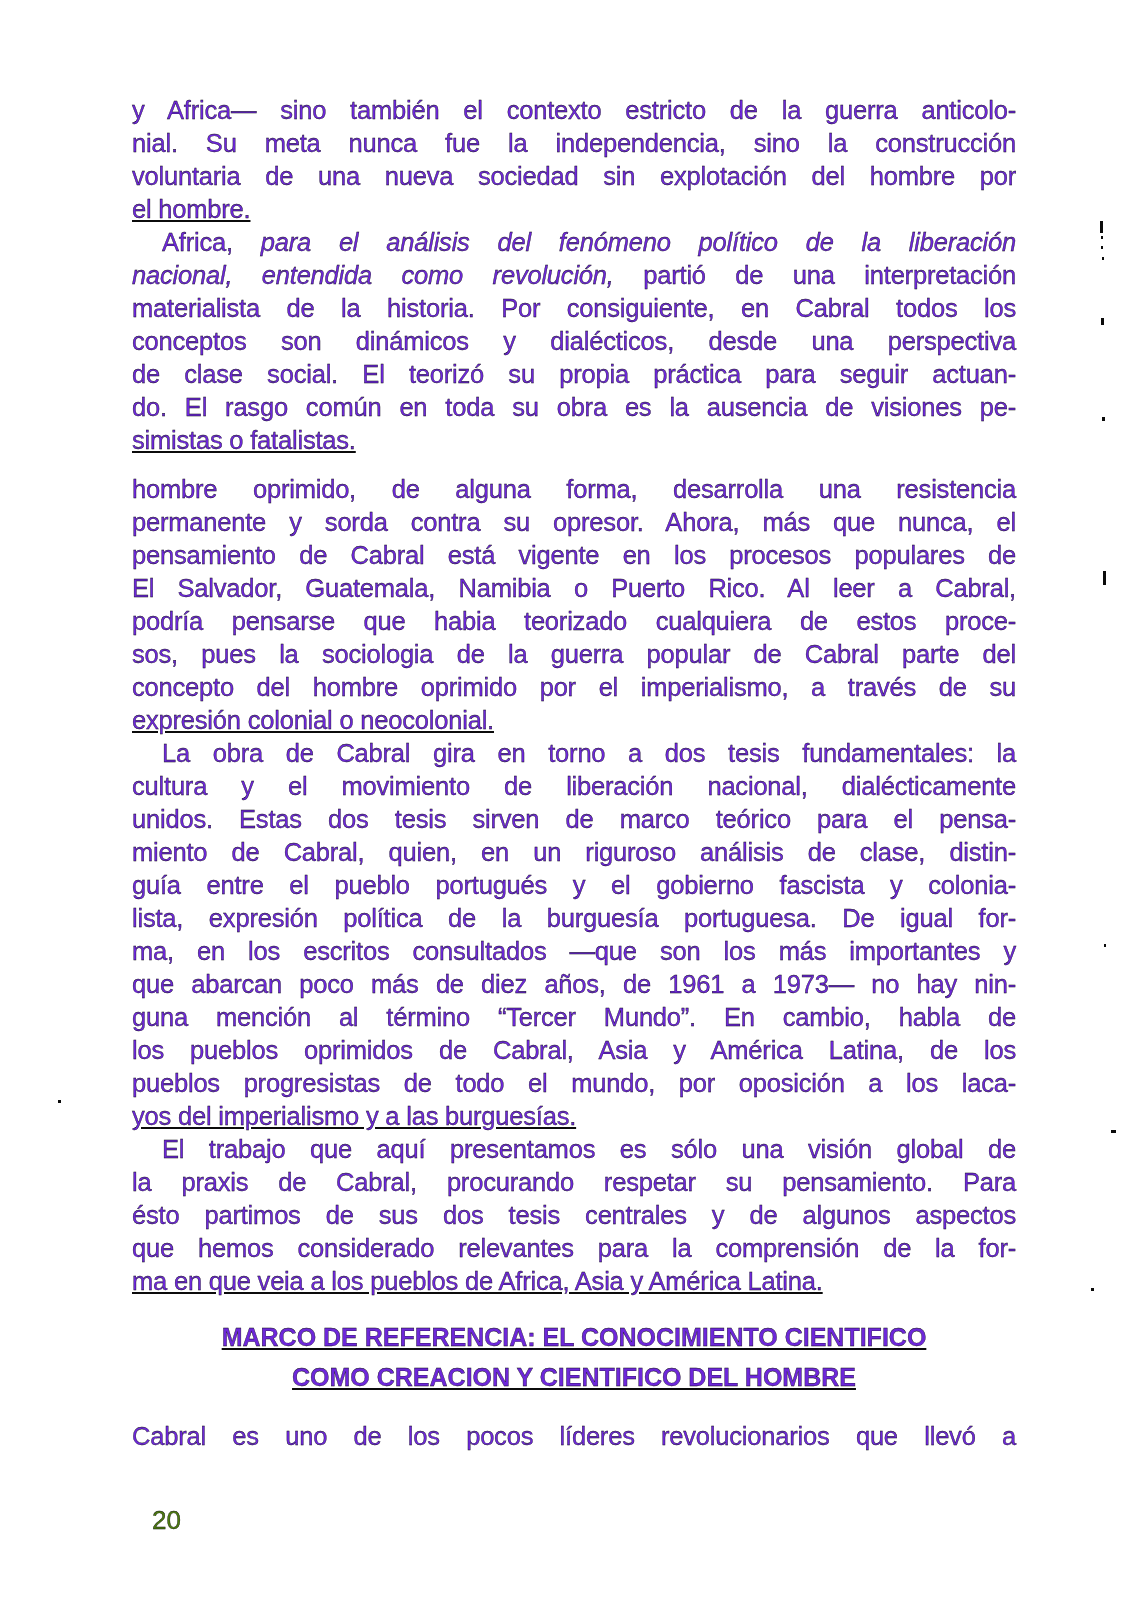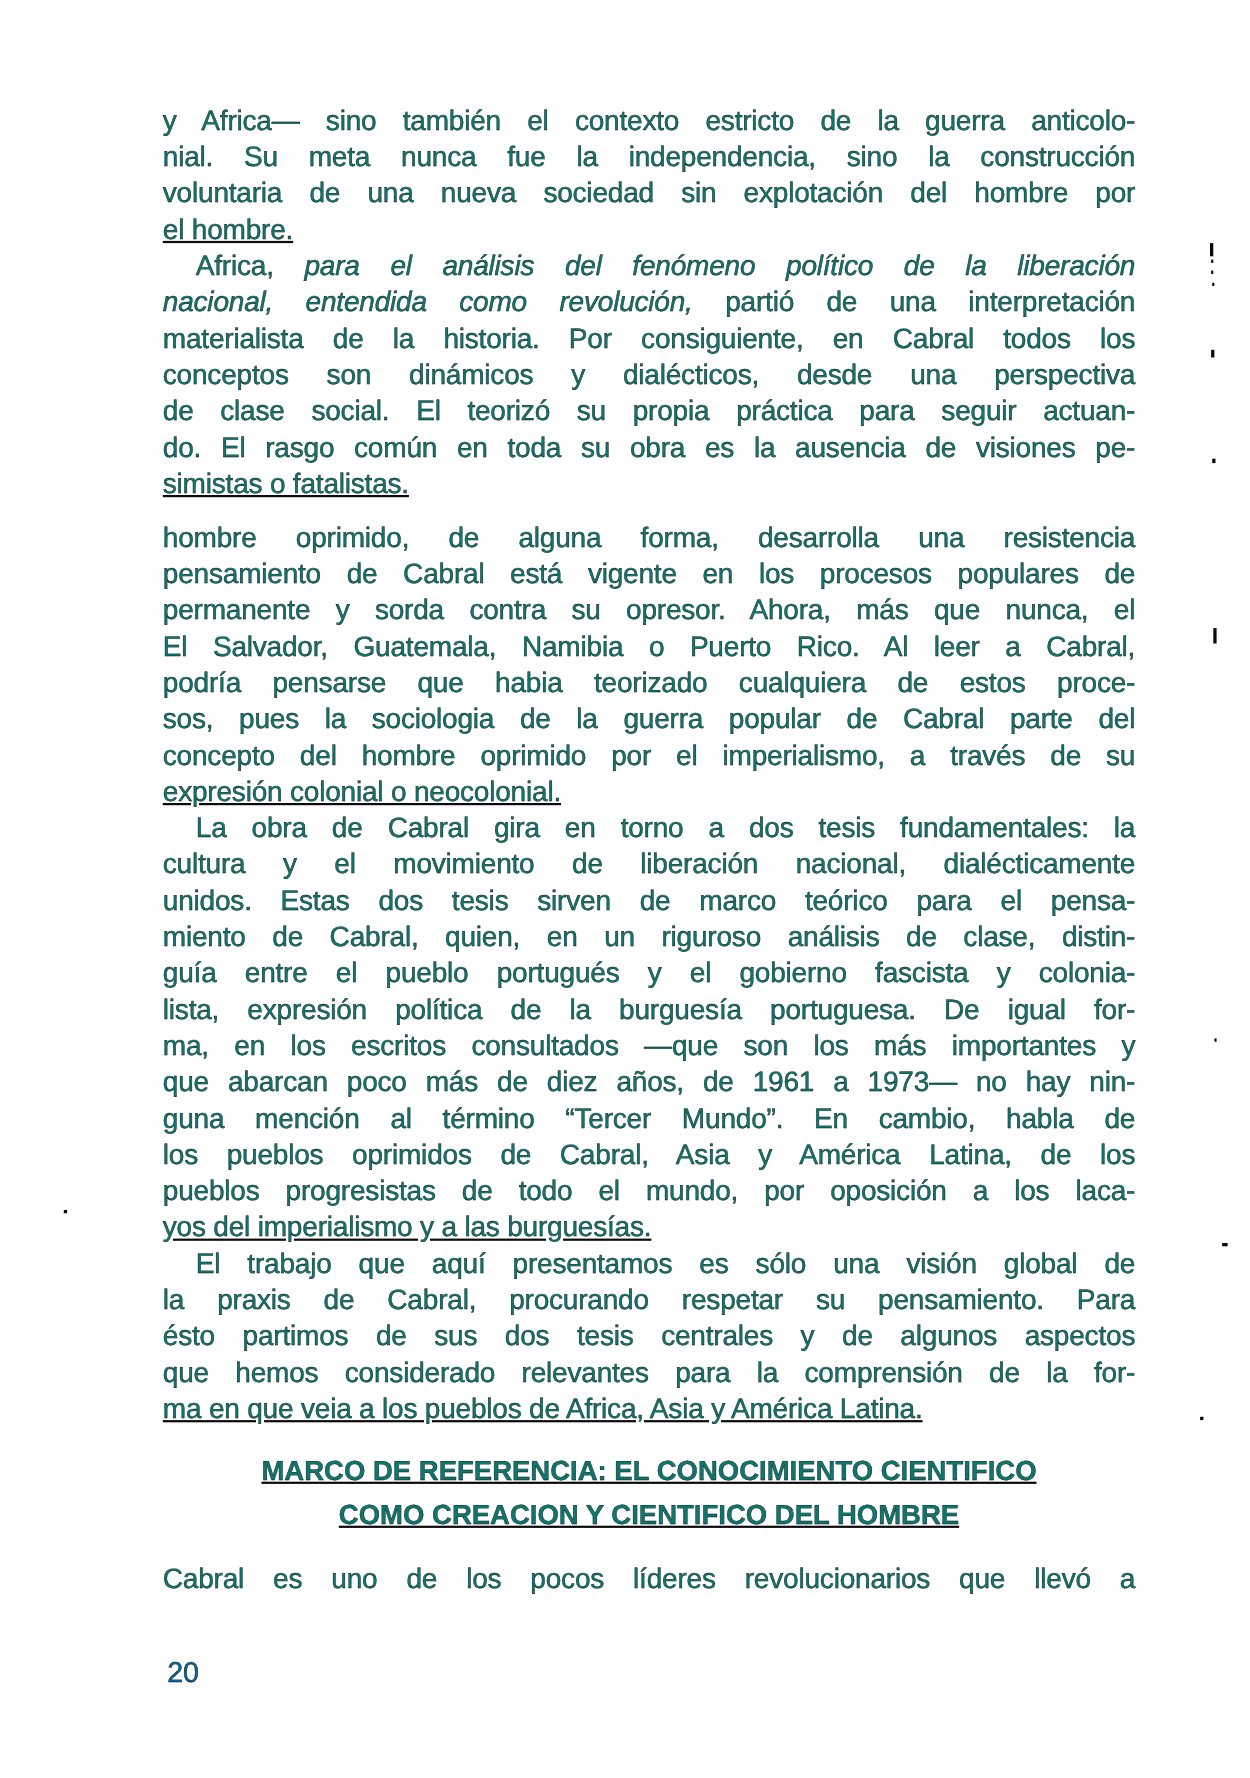--- a/index.html
+++ b/index.html
@@ -8,22 +8,22 @@
     background: #ffffff;
     font-family: "Liberation Sans", sans-serif;
     position: relative; overflow: hidden;
   }
   .page {
     position: absolute; left: 0; top: 0;
     width: 1136px; height: 1616px;
     background: #ffffff;
   }
   .body-text {
-    position: absolute; left: 148px; top: 94px; width: 884px;
-    font-size: 25.5px; line-height: 33px; color: #0f766e;
+    position: absolute; left: 132px; top: 94px; width: 884px;
+    font-size: 25.5px; line-height: 33px; color: #6d28d9;
     letter-spacing: -0.2px;
     -webkit-text-stroke: 0.35px #0b0b0b;
   }
   .para { margin: 0; }
   .para.space-before { margin-top: 16px; }
   .line {
     height: 33px;
     text-align: justify;
     text-align-last: justify;
     text-justify: inter-word;
@@ -33,21 +33,21 @@
   .it { font-style: italic; }
   .heading {
     margin-top: 19px; margin-bottom: 23px;
     text-align: center; font-weight: bold;
     font-size: 25px; line-height: 40px;
     letter-spacing: 0;
   }
   .heading .hline { text-align: center; text-decoration: underline; }
   .page-number {
     position: absolute; left: 152px; top: 1505px;
-    font-size: 26px; color: #0369a1;
+    font-size: 26px; color: #4d7c0f;
     -webkit-text-stroke: 0.4px #0b0b0b;
   }
   .speck { position: absolute; background: #0b0b0b; }
 </style>
 </head>
 <body>
 
 <div class="page">
   <div id="bodyText" class="body-text">
       <div class="para">
@@ -60,22 +60,22 @@
         <div class="line indent"><span>Africa, </span><span class="it">para el análisis del fenómeno político de la liberación</span></div>
         <div class="line"><span class="it">nacional, entendida como revolución,</span><span> partió de una interpretación</span></div>
         <div class="line"><span>materialista de la historia. Por consiguiente, en Cabral todos los</span></div>
         <div class="line"><span>conceptos son dinámicos y dialécticos, desde una perspectiva</span></div>
         <div class="line"><span>de clase social. El teorizó su propia práctica para seguir actuan-</span></div>
         <div class="line"><span>do. El rasgo común en toda su obra es la ausencia de visiones pe-</span></div>
         <div class="line last"><span>simistas o fatalistas.</span></div>
       </div>
       <div class="para space-before">
         <div class="line"><span>hombre oprimido, de alguna forma, desarrolla una resistencia</span></div>
+        <div class="line"><span>permanente y sorda contra su opresor. Ahora, más que nunca, el</span></div>
         <div class="line"><span>pensamiento de Cabral está vigente en los procesos populares de</span></div>
-        <div class="line"><span>permanente y sorda contra su opresor. Ahora, más que nunca, el</span></div>
         <div class="line"><span>El Salvador, Guatemala, Namibia o Puerto Rico. Al leer a Cabral,</span></div>
         <div class="line"><span>podría pensarse que habia teorizado cualquiera de estos proce-</span></div>
         <div class="line"><span>sos, pues la sociologia de la guerra popular de Cabral parte del</span></div>
         <div class="line"><span>concepto del hombre oprimido por el imperialismo, a través de su</span></div>
         <div class="line last"><span>expresión colonial o neocolonial.</span></div>
       </div>
       <div class="para">
         <div class="line indent"><span>La obra de Cabral gira en torno a dos tesis fundamentales: la</span></div>
         <div class="line"><span>cultura y el movimiento de liberación nacional, dialécticamente</span></div>
         <div class="line"><span>unidos. Estas dos tesis sirven de marco teórico para el pensa-</span></div>

